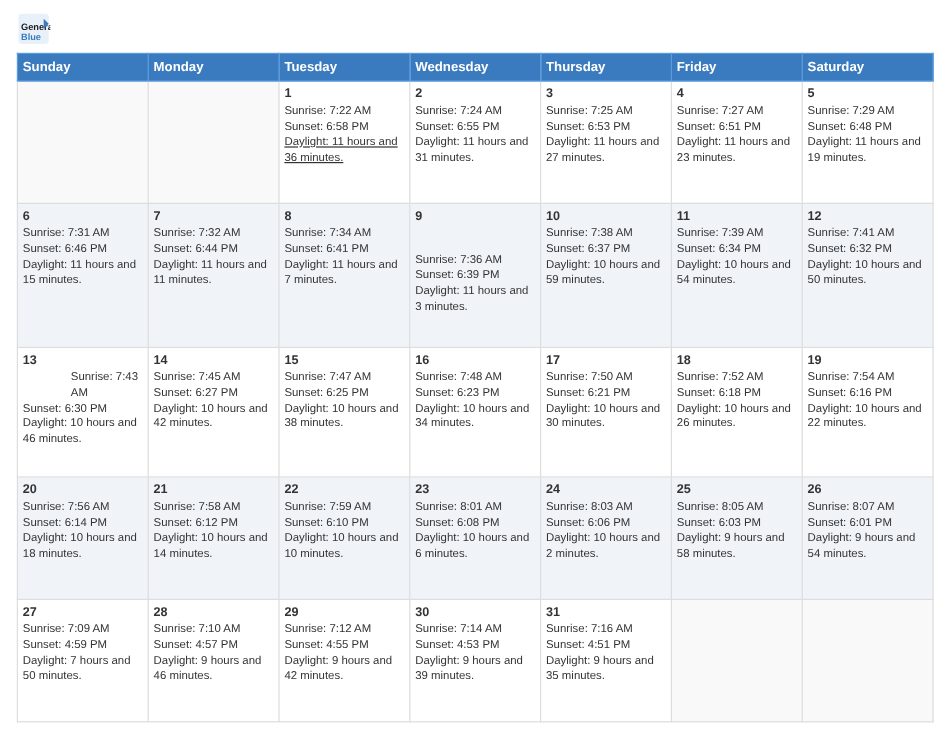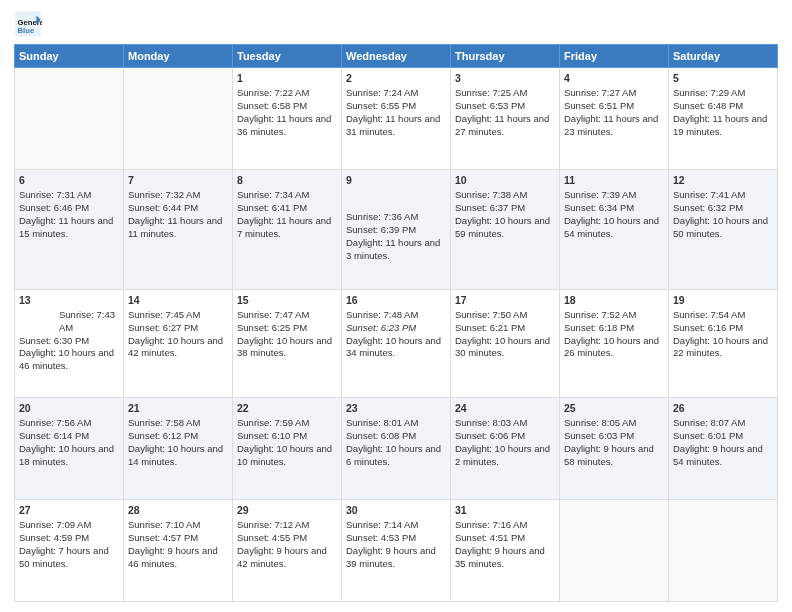--- a/index.html
+++ b/index.html
@@ -124,21 +124,21 @@
     </thead>
     <tbody id="calendar-body">
     <tr>
           <td class="empty"></td>
           <td class="empty"></td>
           <td>
             <div class="cell-content">
               <span class="day-num">1</span>
               <span style="display: block;">Sunrise: 7:22 AM</span>
               <span style="display: block;">Sunset: 6:58 PM</span>
-              <span style="display: block;">Daylight: 11 hours and 36 minutes.</span>
+              <span style="display: block; text-decoration: underline;">Daylight: 11 hours and 36 minutes.</span>
             </div>
           </td>
           <td>
             <div class="cell-content">
               <span class="day-num">2</span>
               <span style="display: block;">Sunrise: 7:24 AM</span>
               <span style="display: block;">Sunset: 6:55 PM</span>
               <span style="display: block;">Daylight: 11 hours and 31 minutes.</span>
             </div>
           </td>
@@ -247,21 +247,21 @@
               <span class="day-num">15</span>
               <span style="display: block;">Sunrise: 7:47 AM</span>
               <span style="display: block;">Sunset: 6:25 PM</span>
               <span style="display: block;">Daylight: 10 hours and 38 minutes.</span>
             </div>
           </td>
           <td>
             <div class="cell-content">
               <span class="day-num">16</span>
               <span style="display: block;">Sunrise: 7:48 AM</span>
-              <span style="display: block; font-style: italic;">Sunset: 6:23 PM</span>
+              <span style="display: block;">Sunset: 6:23 PM</span>
               <span style="display: block;">Daylight: 10 hours and 34 minutes.</span>
             </div>
           </td>
           <td>
             <div class="cell-content">
               <span class="day-num">17</span>
               <span style="display: block;">Sunrise: 7:50 AM</span>
               <span style="display: block;">Sunset: 6:21 PM</span>
               <span style="display: block;">Daylight: 10 hours and 30 minutes.</span>
             </div>

